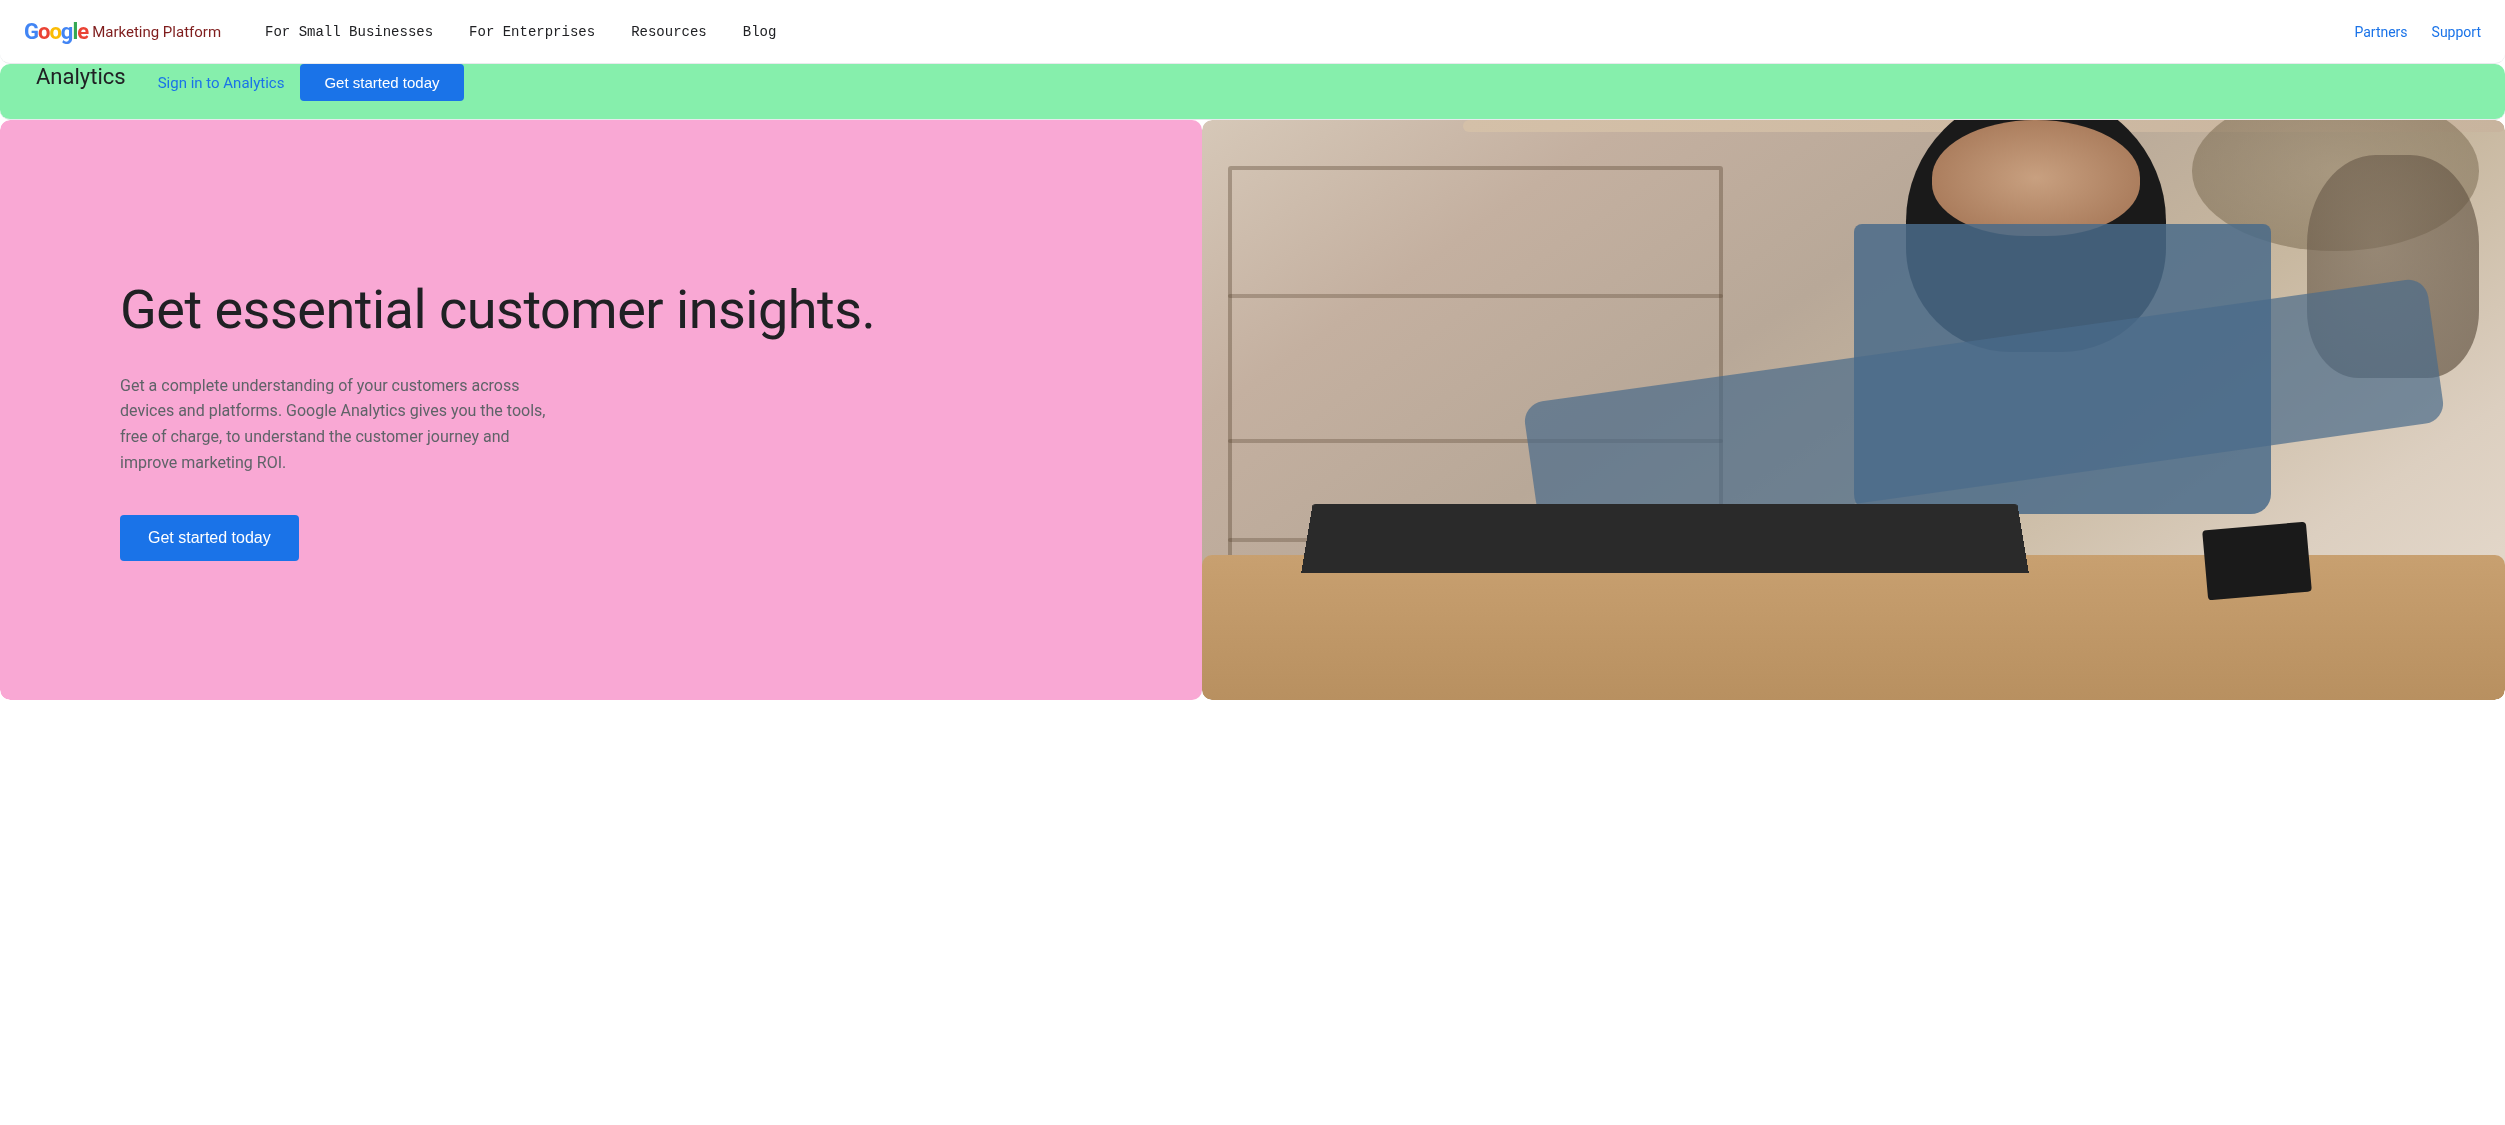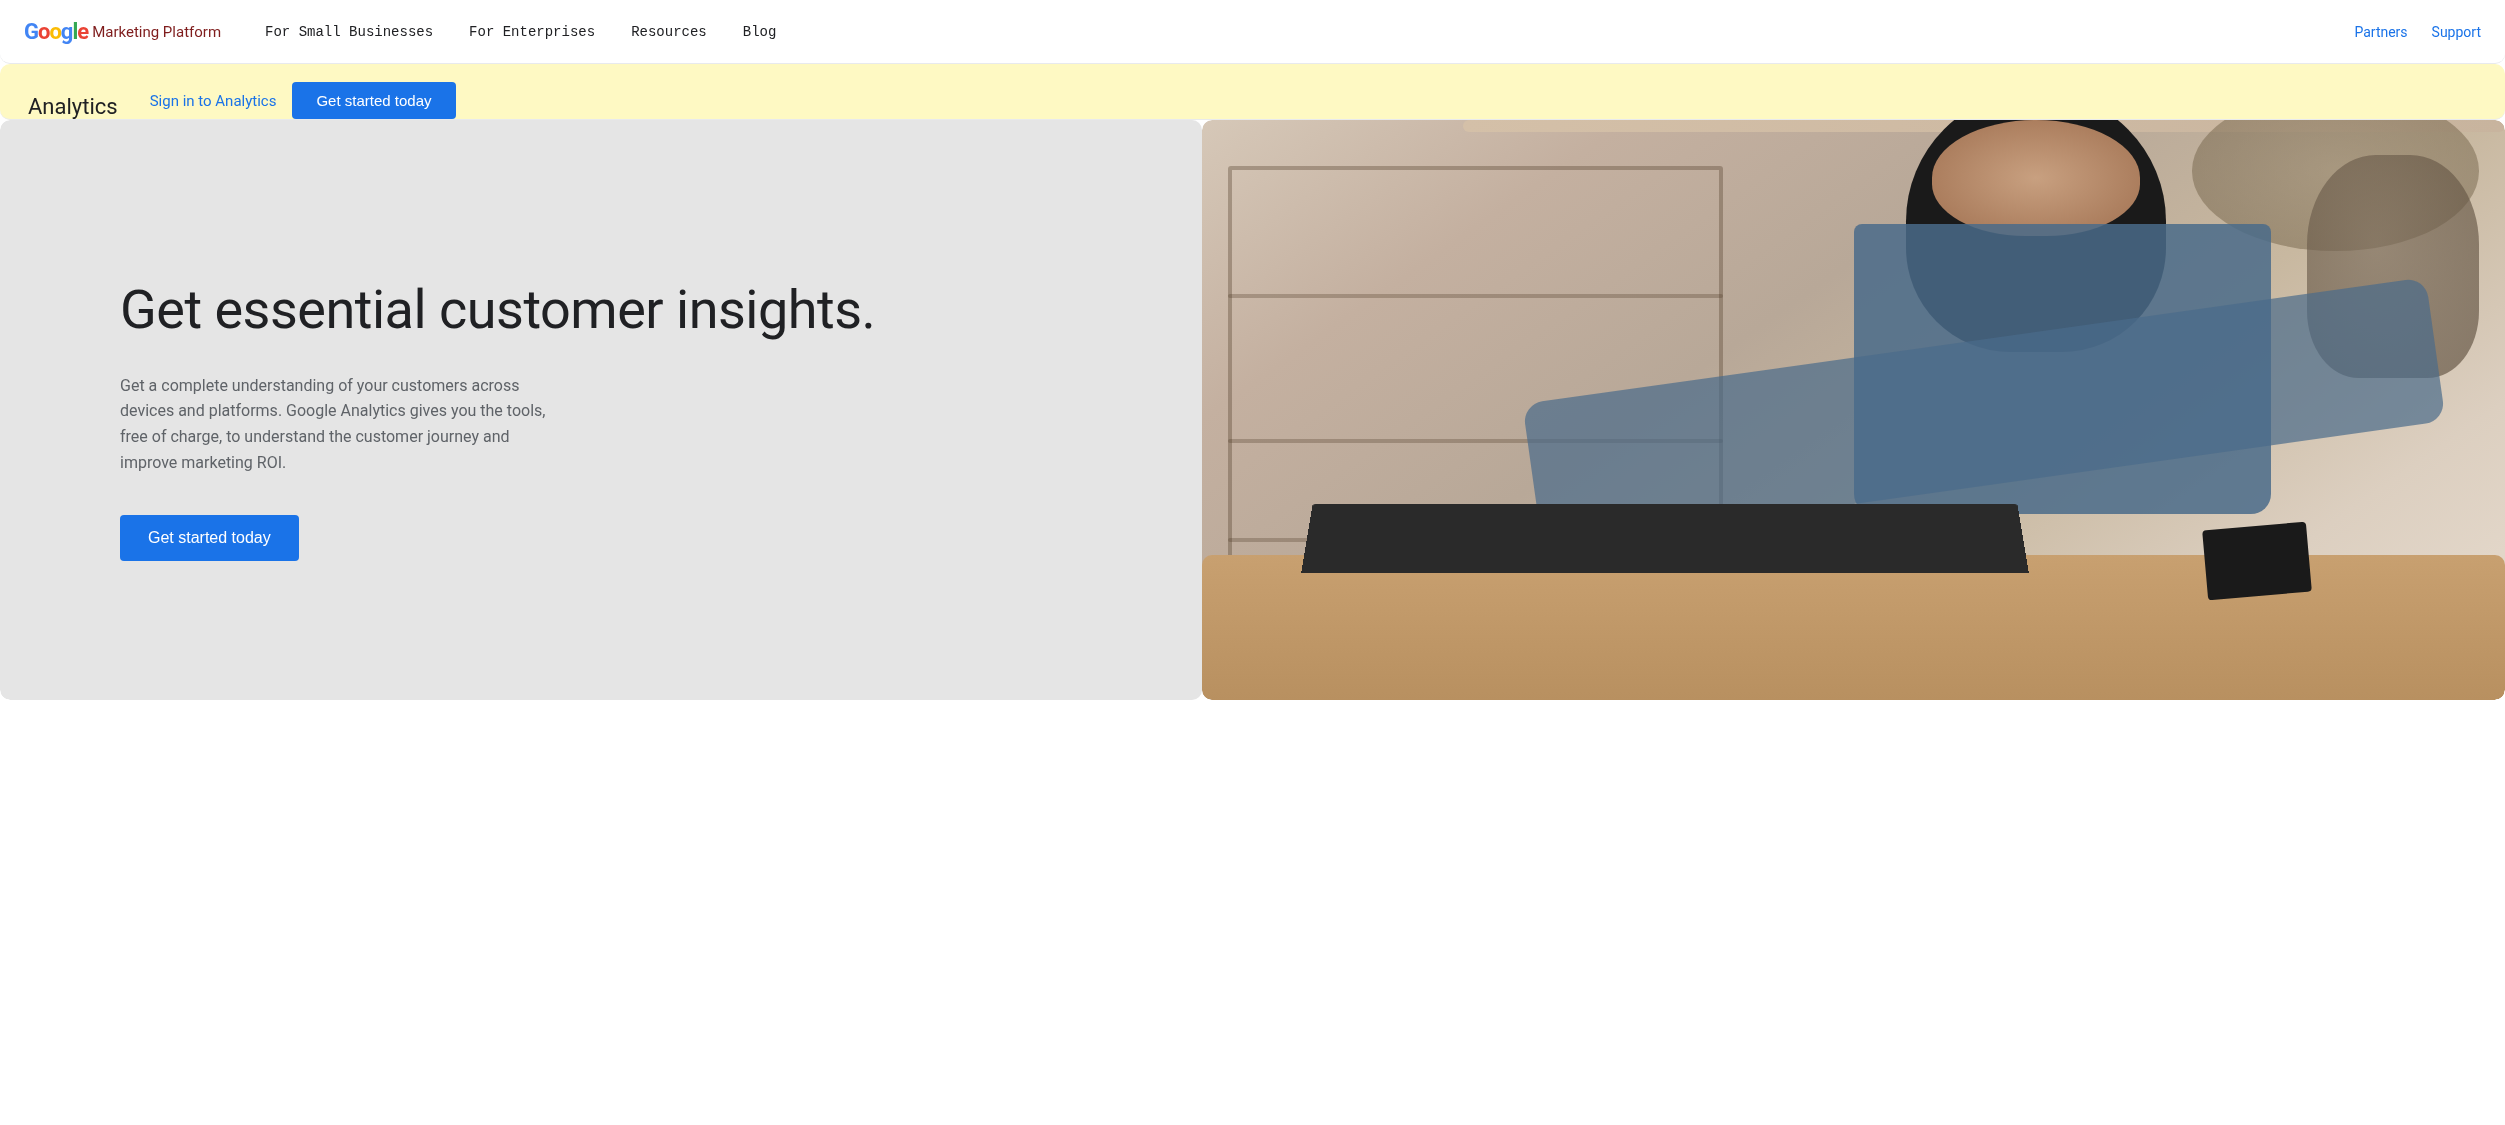--- a/index.html
+++ b/index.html
@@ -79,25 +79,25 @@
     .top-nav-right-link {
       font-size: 14px;
       color: #1a73e8;
       text-decoration: none;
       cursor: pointer;
     }
 
     
     .sub-nav {
       display: flex;
-      align-items: flex-end;
-      padding: 0 28px;
+      align-items: flex-start;
+      padding: 0 36px;
       height: 56px;
       border-bottom: 1px solid #e8eaed;
-      background: #fef9c3;
+      background: #86efac;
     }
 
     .analytics-title {
       font-size: 22px;
       color: #202124;
       font-weight: 400;
       margin-right: 32px;
       flex-shrink: 0;
     }
 
@@ -159,21 +159,21 @@
       overflow: hidden;
     }
 
     .hero-content {
       flex: 0 0 48%;
       padding: 80px 60px 60px 120px;
       display: flex;
       flex-direction: column;
       justify-content: center;
       z-index: 2;
-      background: #e5e5e5;
+      background: #f9a8d4;
     }
 
     .hero-title {
       font-size: 54px;
       font-weight: 400;
       color: #202124;
       line-height: 1.15;
       margin-bottom: 32px;
       letter-spacing: -0.5px;
     }

